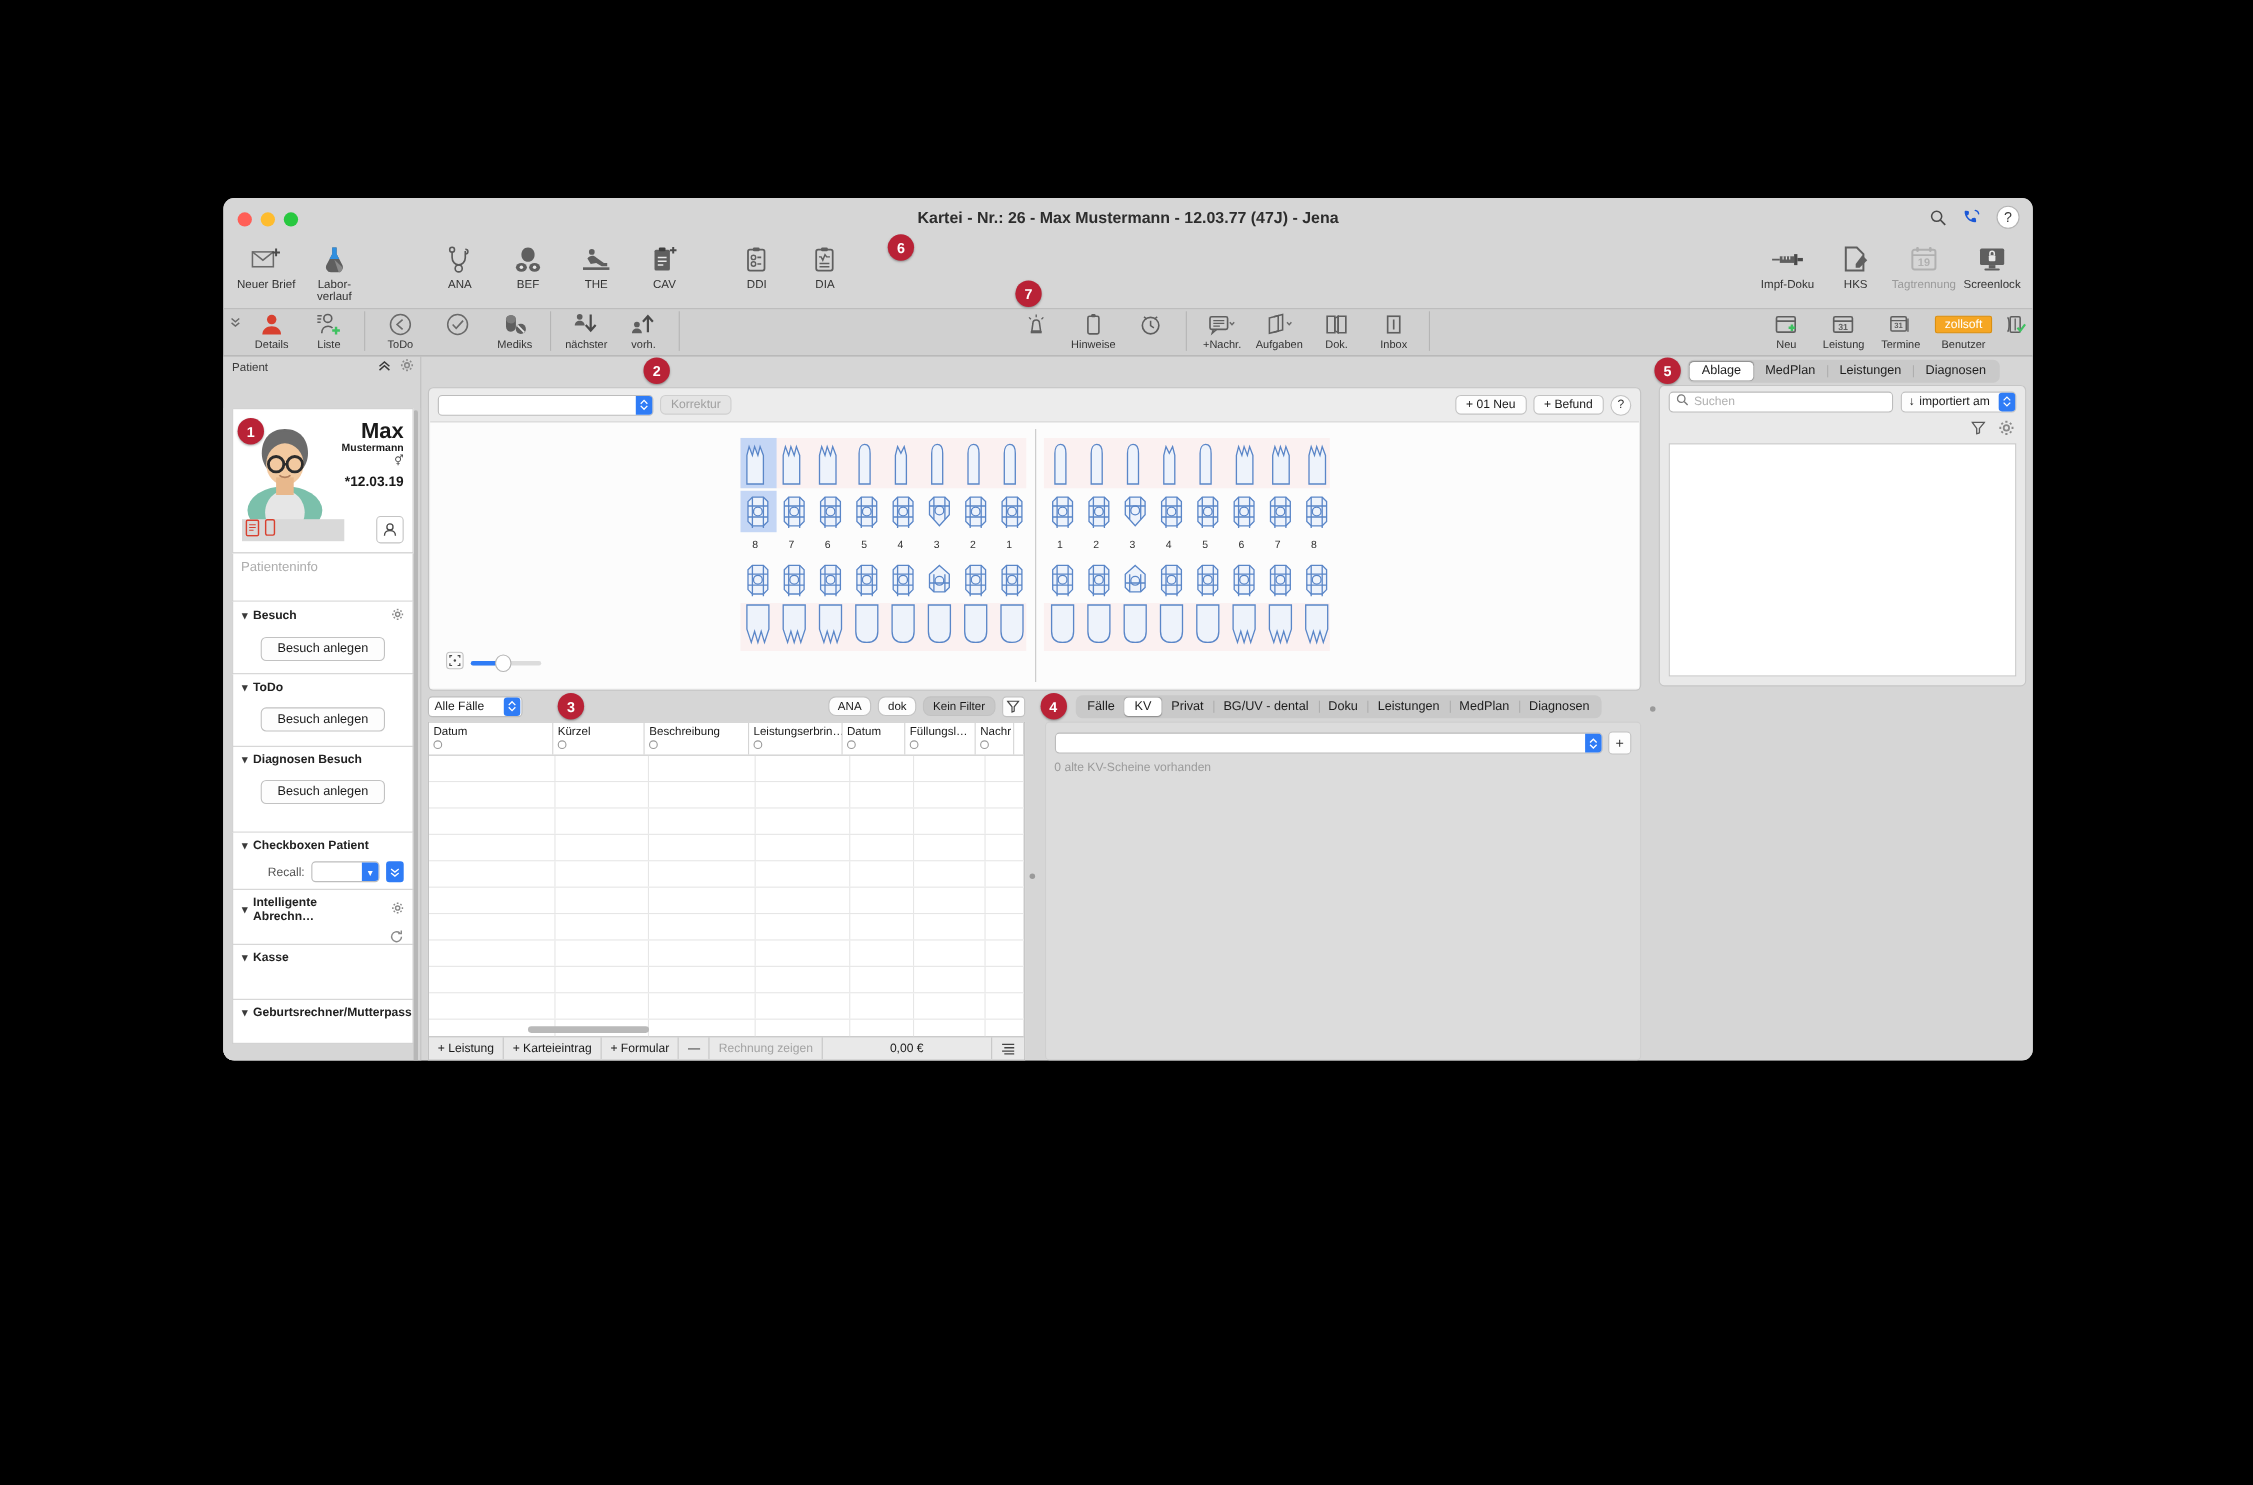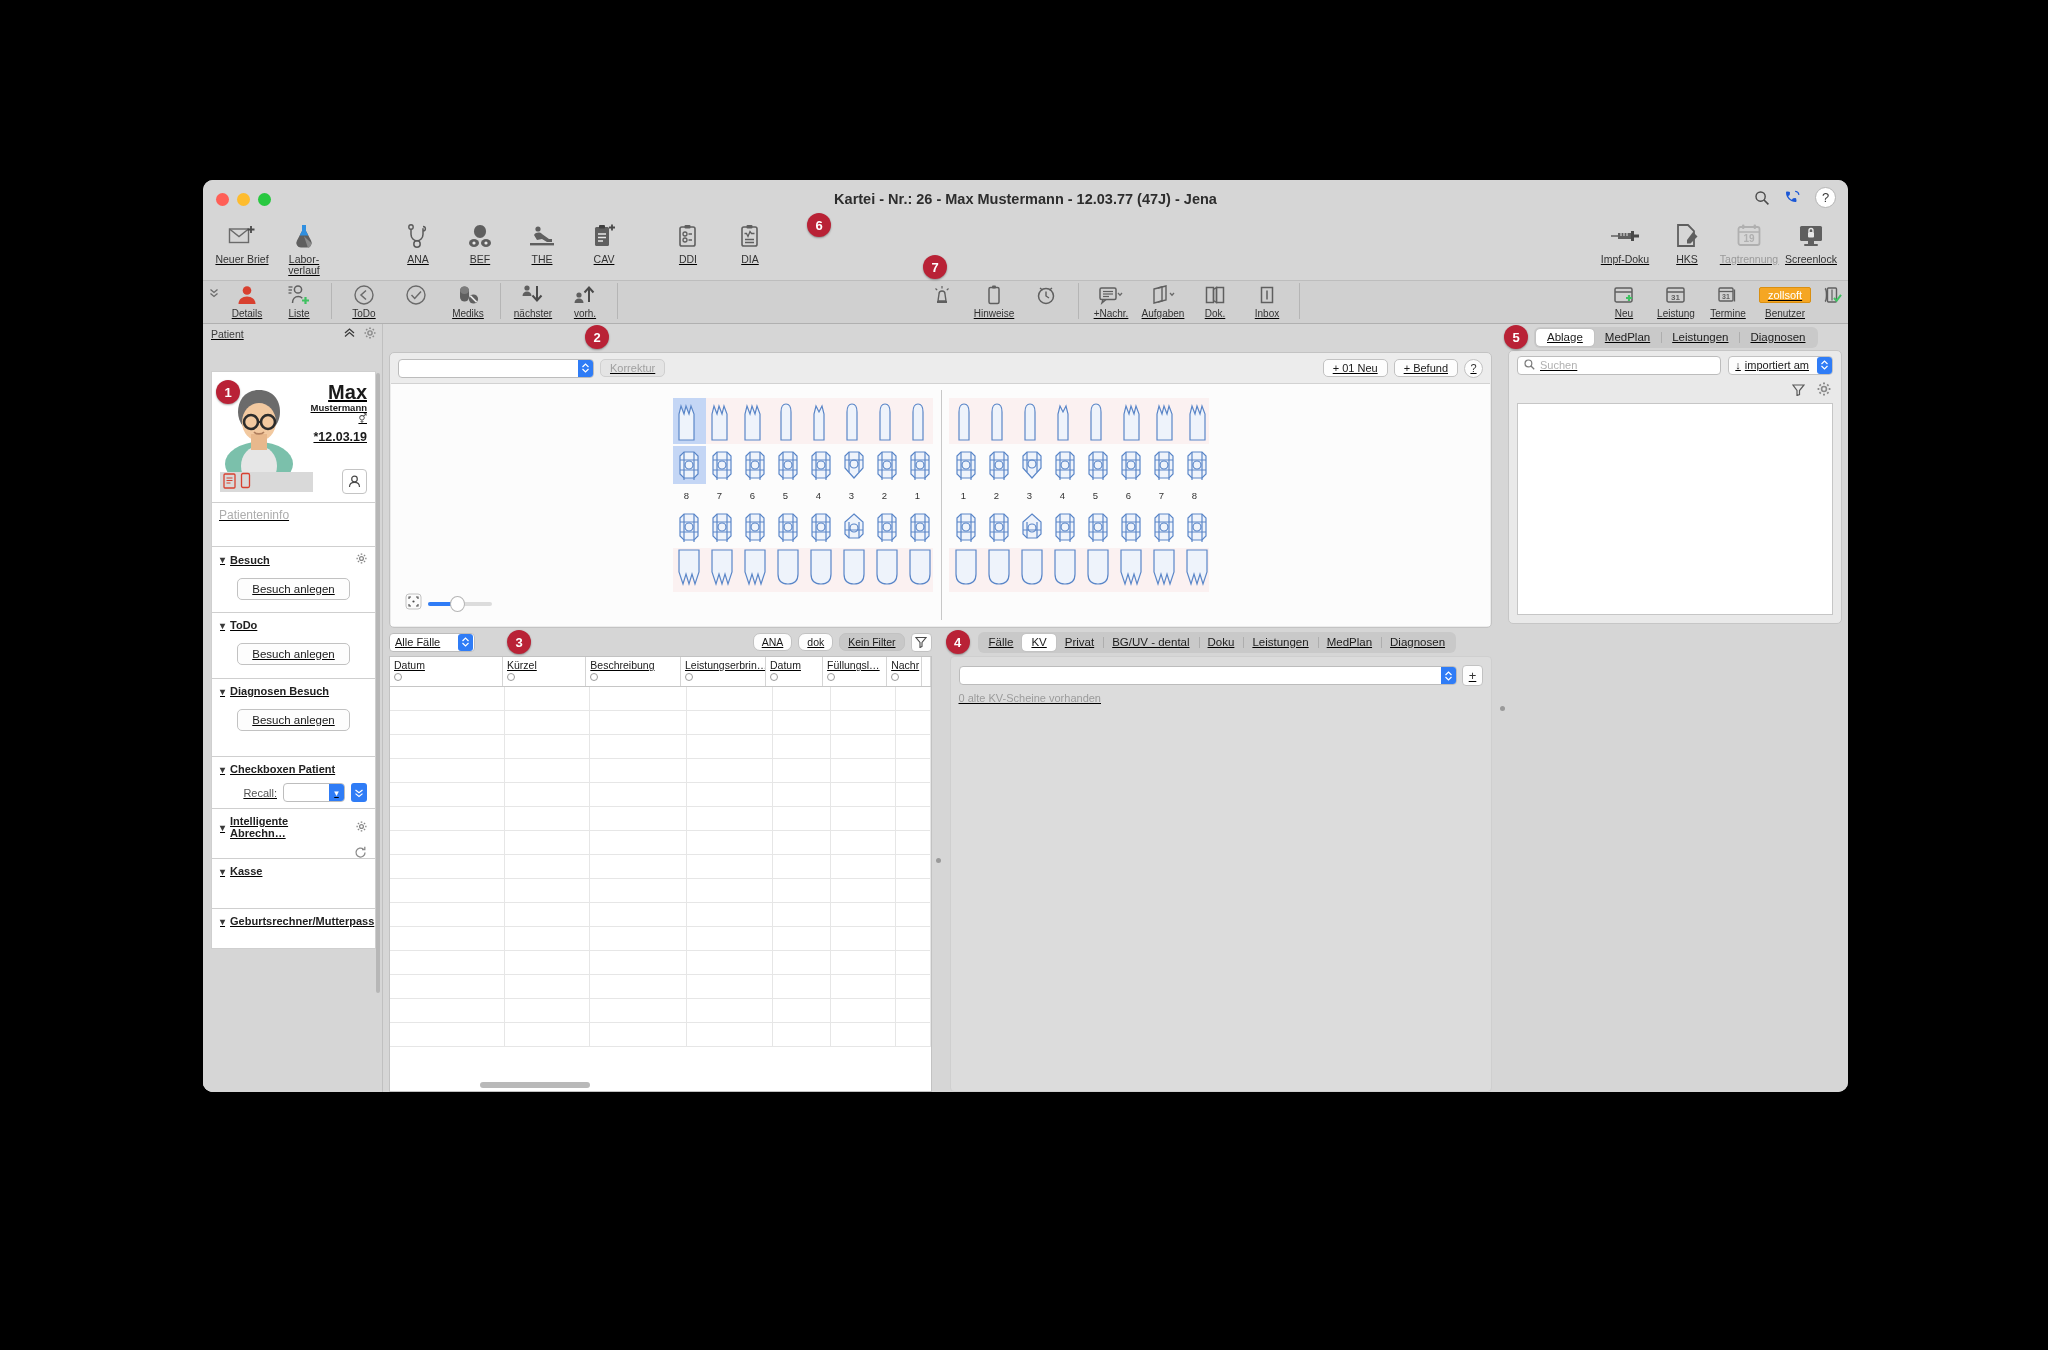--- a/index.html
+++ b/index.html
@@ -5,26 +5,26 @@
   * { box-sizing: border-box; margin: 0; padding: 0; }
   html, body {
     width: 2048px; height: 1350px;
     background: #000;
     font-family: "Liberation Sans", sans-serif;
     overflow: hidden;
   }
   #window {
     position: absolute;
     left: 203px; top: 180px;
-    width: 1645px; height: 912px;
+    width: 1645px; height: 784px;
     background: #d6d6d6;
     border-radius: 10px;
     overflow: hidden;
     box-shadow: 0 4px 24px rgba(0,0,0,0.6);
-    display: flex; flex-direction: column; text-decoration: underline;
+    display: flex; flex-direction: column;
   }
 
   
   .titlebar {
     height: 38px; position: relative;
     background: #d6d6d6;
     flex: 0 0 38px;
     display: flex; align-items: center;
   }
   .traffic { display: flex; gap: 8px; margin-left: 13px; }
@@ -1398,20 +1398,38 @@
                       <div class="gcell" style="width:107px"></div>
                       <div class="gcell" style="width:96px"></div>
                       <div class="gcell" style="width:64px"></div>
                       <div class="gcell" style="width:72px"></div>
                       <div class="gcell" style="width:38px"></div>
                       <div style="flex:1"></div>
                     </div>
 
                   <div class="hscroll"></div>
                 </div>
+                <div class="gridfoot">
+                  <div class="gf">+ Leistung</div>
+                  <div class="gf">+ Karteieintrag</div>
+                  <div class="gf">+ Formular</div>
+                  <div class="gf">—</div>
+                  <div class="gf dim">Rechnung zeigen</div>
+                  <div class="gf grow1">0,00 €</div>
+                  <div class="gf" style="border-right:none">
+                    <svg width="13" height="11" viewBox="0 0 13 11">
+                        <g stroke="#444" stroke-width="1.2">
+                          <line x1="1" y1="1.5" x2="12" y2="1.5"></line>
+                          <line x1="3" y1="4.5" x2="12" y2="4.5"></line>
+                          <line x1="1" y1="7.5" x2="12" y2="7.5"></line>
+                          <line x1="3" y1="10" x2="12" y2="10"></line>
+                        </g>
+                      </svg>
+                  </div>
+                </div>
               </div>
             </div>
 
             <div style="width:10px;display:flex;align-items:center;justify-content:center">
               <span class="dot-handle"></span>
             </div>
 
             <div class="kvcol">
               <div class="kvtabs">
                 <div class="badge" style="left:-4px;top:2px">4</div>

